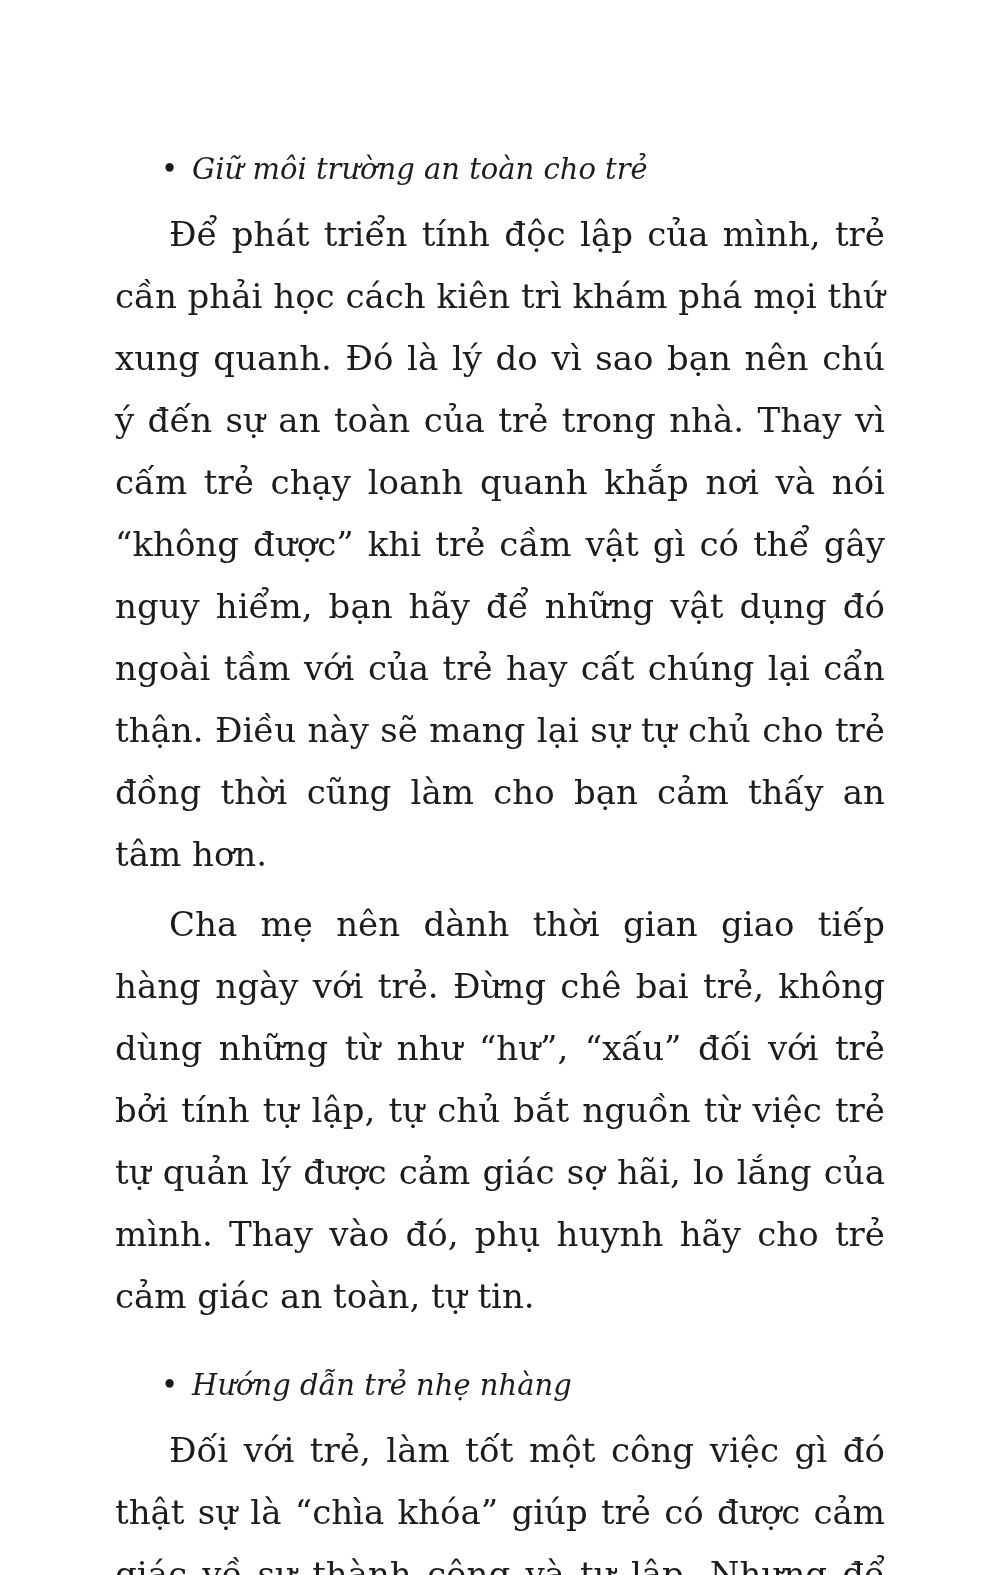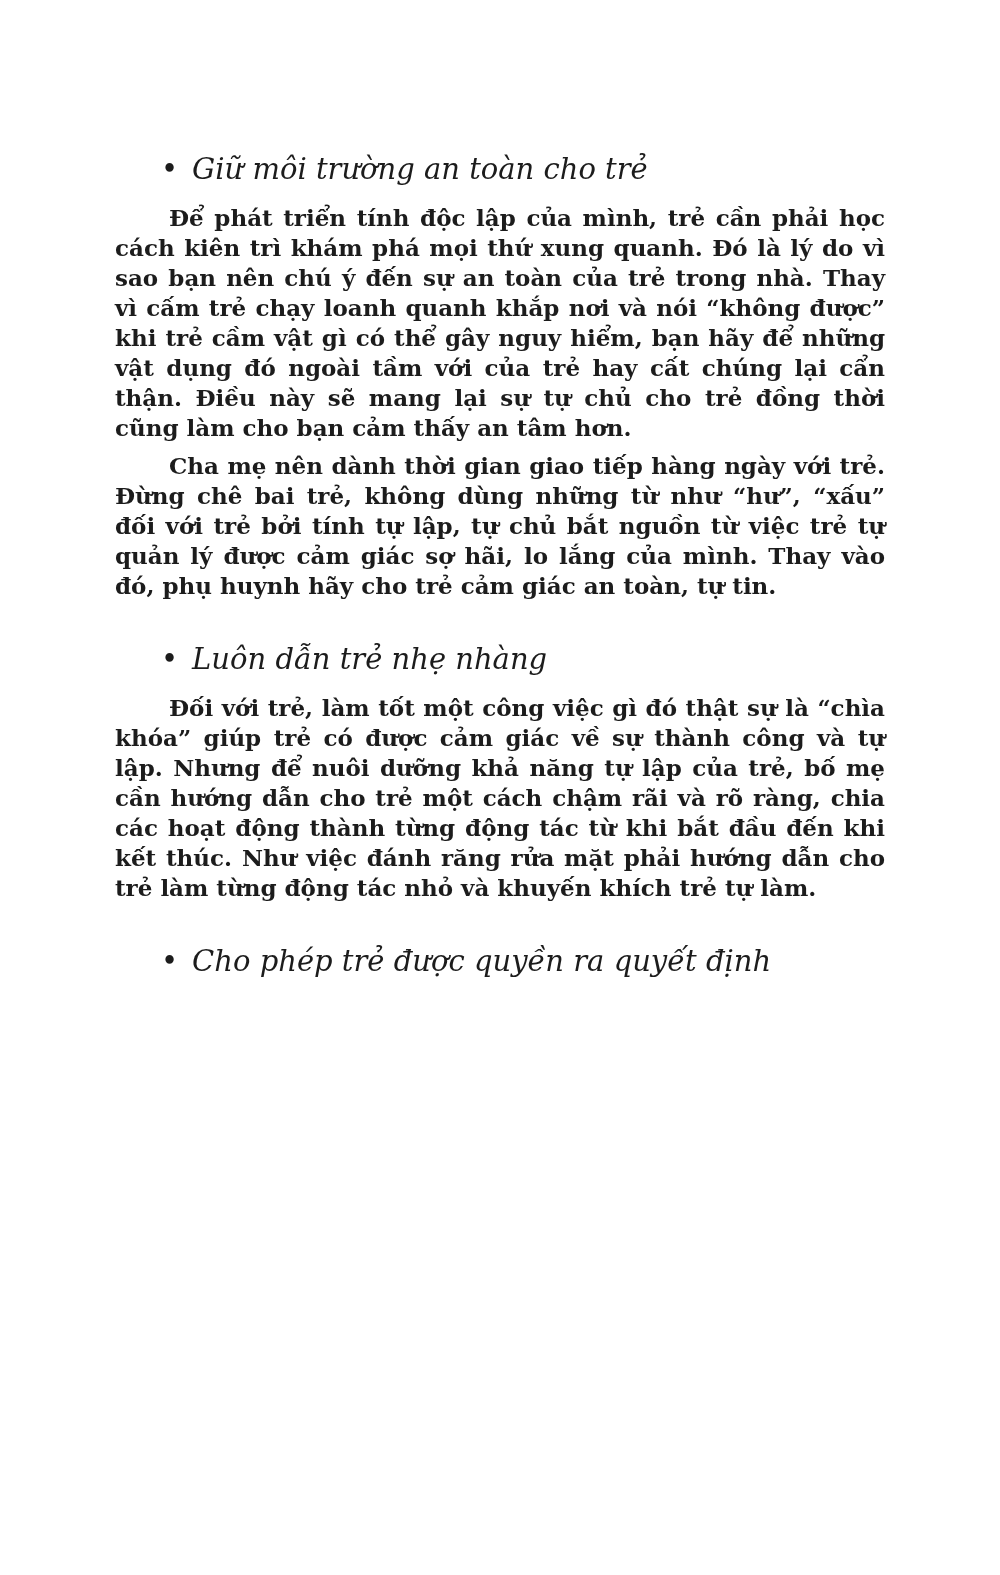--- a/index.html
+++ b/index.html
@@ -29,36 +29,35 @@
     text-align: left;
   }
   .section-heading:first-child {
     margin-top: 0;
   }
   .bullet {
     font-style: normal;
     margin-right: 14px;
   }
   .body-paragraph {
-    font-size: 23px;
-    line-height: 30px;
+    font-size: 34px;
+    line-height: 62px;
     margin: 0 0 8px 0;
     text-align: justify;
     text-indent: 54px;
-    font-weight: bold;
   }
 </style>
 </head>
 <body>
 
 <div class="page">
 
   <h3 class="section-heading"><span class="bullet">•</span><span>Giữ môi trường an toàn cho trẻ</span></h3>
   <p class="body-paragraph">Để phát triển tính độc lập của mình, trẻ cần phải học cách kiên trì khám phá mọi thứ xung quanh. Đó là lý do vì sao bạn nên chú ý đến sự an toàn của trẻ trong nhà. Thay vì cấm trẻ chạy loanh quanh khắp nơi và nói “không được” khi trẻ cầm vật gì có thể gây nguy hiểm, bạn hãy để những vật dụng đó ngoài tầm với của trẻ hay cất chúng lại cẩn thận. Điều này sẽ mang lại sự tự chủ cho trẻ đồng thời cũng làm cho bạn cảm thấy an tâm hơn.</p>
 
   <p class="body-paragraph">Cha mẹ nên dành thời gian giao tiếp hàng ngày với trẻ. Đừng chê bai trẻ, không dùng những từ như “hư”, “xấu” đối với trẻ bởi tính tự lập, tự chủ bắt nguồn từ việc trẻ tự quản lý được cảm giác sợ hãi, lo lắng của mình. Thay vào đó, phụ huynh hãy cho trẻ cảm giác an toàn, tự tin.</p>
 
-  <h3 class="section-heading"><span class="bullet">•</span><span>Luôn dẫn trẻ nhẹ nhàng</span></h3>
+  <h3 class="section-heading"><span class="bullet">•</span><span>Hướng dẫn trẻ nhẹ nhàng</span></h3>
   <p class="body-paragraph">Đối với trẻ, làm tốt một công việc gì đó thật sự là “chìa khóa” giúp trẻ có được cảm giác về sự thành công và tự lập. Nhưng để nuôi dưỡng khả năng tự lập của trẻ, bố mẹ cần hướng dẫn cho trẻ một cách chậm rãi và rõ ràng, chia các hoạt động thành từng động tác từ khi bắt đầu đến khi kết thúc. Như việc đánh răng rửa mặt phải hướng dẫn cho trẻ làm từng động tác nhỏ và khuyến khích trẻ tự làm.</p>
 
   <h3 class="section-heading"><span class="bullet">•</span><span>Cho phép trẻ được quyền ra quyết định</span></h3>
 
 </div>
 
 </body></html>

